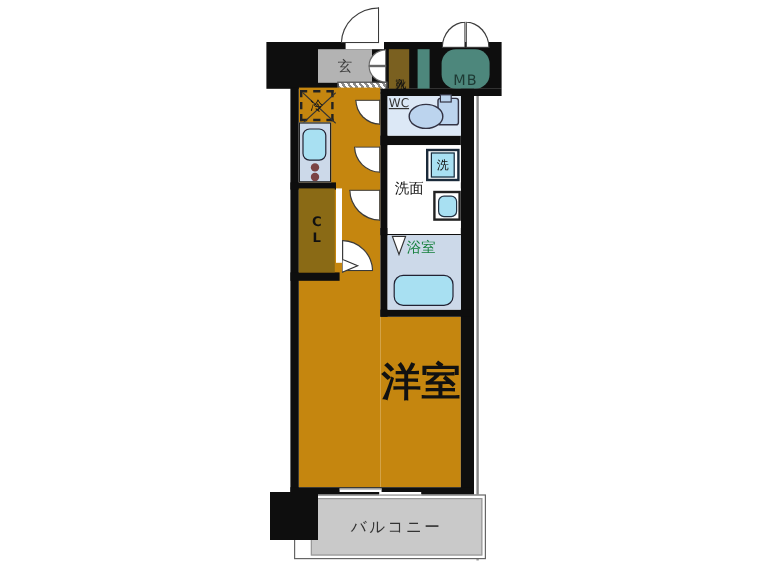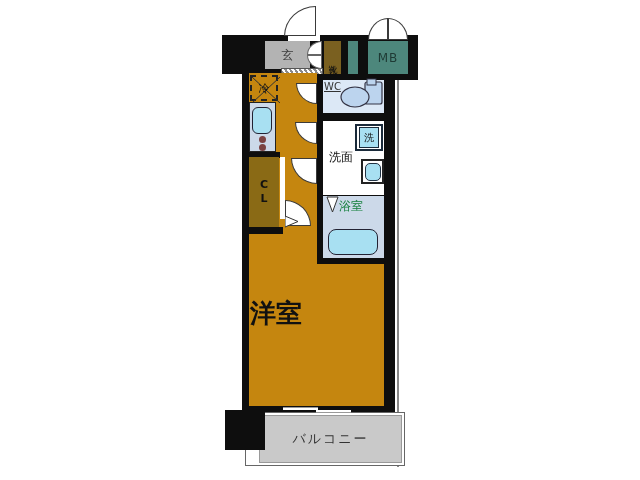--- a/index.html
+++ b/index.html
@@ -16,22 +16,22 @@
           font-size:12px;color:#3c3c3c;}
   .hatch{left:281px;top:68px;width:42px;height:10px;background:
          repeating-linear-gradient(55deg,#fff 0 2px,#8a8a8a 2px 4px);
          border:1px solid #555;}
   .shoe{left:324px;top:41px;width:17px;height:33px;background:var(--olive2);
         display:flex;align-items:center;justify-content:center;
         writing-mode:vertical-rl;text-orientation:upright;
         font-size:9px;color:#111;letter-spacing:0;}
   .teal-strip{left:348px;top:41px;width:10px;height:33px;background:var(--teal);}
   .mb{left:368px;top:41px;width:40px;height:33px;background:var(--teal);
-      display:flex;align-items:center;justify-content:center;
-      font-size:12px;color:#1e3a34;letter-spacing:1px;}
+      display:flex;align-items:flex-end;justify-content:center;
+      font-size:12px;color:#1e3a34;letter-spacing:1px;border-radius:12px;}
   
   .arc{background:#fff;border:1px solid #3a3a3a;}
   .arc-entry{left:284px;top:6px;width:32px;height:30px;border-radius:100% 0 0 0;border-width:1.5px;}
   .arc-mb-l{left:368px;top:18px;width:20px;height:22px;border-radius:100% 0 0 0;}
   .arc-mb-r{left:388px;top:18px;width:20px;height:22px;border-radius:0 100% 0 0;}
   .gd-top{left:307px;top:41px;width:15px;height:14px;border-radius:100% 0 0 0;border:1px solid #666;background:#fff;}
   .gd-bot{left:307px;top:55px;width:15px;height:14px;border-radius:0 0 0 100%;border:1px solid #666;background:#fff;}
   
   .wall-left{left:242px;top:73px;width:7px;height:340px;}
   .wall-right{left:384px;top:74px;width:11px;height:339px;}
@@ -80,22 +80,22 @@
   .bathroom{left:323px;top:196px;width:61px;height:62px;background:var(--bathgray);}
   .bathlabel{left:339px;top:198px;font-size:12px;color:#15803d;}
   .tub{left:328px;top:229px;width:50px;height:26px;background:var(--cyan);
        border:1.3px solid #223;border-radius:8px;}
   
   .arc-wc{left:296px;top:83px;width:21px;height:21px;border-radius:0 0 0 100%;}
   .arc-wash{left:295px;top:122px;width:22px;height:22px;border-radius:0 0 0 100%;}
   .arc-hall{left:291px;top:158px;width:26px;height:26px;border-radius:0 0 0 100%;}
   .arc-main{left:285px;top:200px;width:26px;height:26px;border-radius:0 100% 0 0;}
   
-  .mainlabel{left:250px;top:297px;width:134px;text-align:left;
-             font-size:26px;font-weight:600;color:#111;line-height:1.25;}
+  .mainlabel{left:250px;top:297px;width:134px;text-align:right;
+             font-size:33px;font-weight:600;color:#111;line-height:1.25;}
   
   .balc-outline{left:245px;top:412px;width:160px;height:54px;border:1.5px solid #666;background:#fff;}
   .balc-floor{left:259px;top:415px;width:143px;height:48px;background:var(--balcony);border:1px solid #999;
               display:flex;align-items:center;justify-content:center;
               font-size:13px;color:#333;letter-spacing:2px;}
   .win1{left:283px;top:407px;width:35px;height:2.5px;background:#fff;border-top:1px solid #999;}
   .win2{left:316px;top:410px;width:35px;height:2.5px;background:#fff;border-bottom:1px solid #999;}
   .block-bl{left:225px;top:410px;width:40px;height:40px;background:var(--wall);}
   svg{display:block;}
 </style>

